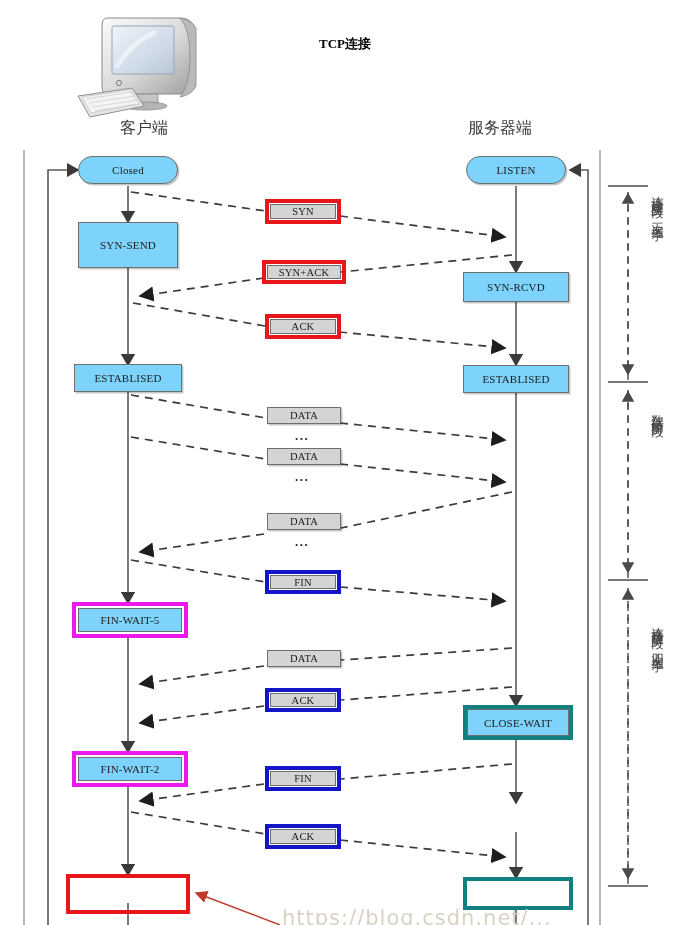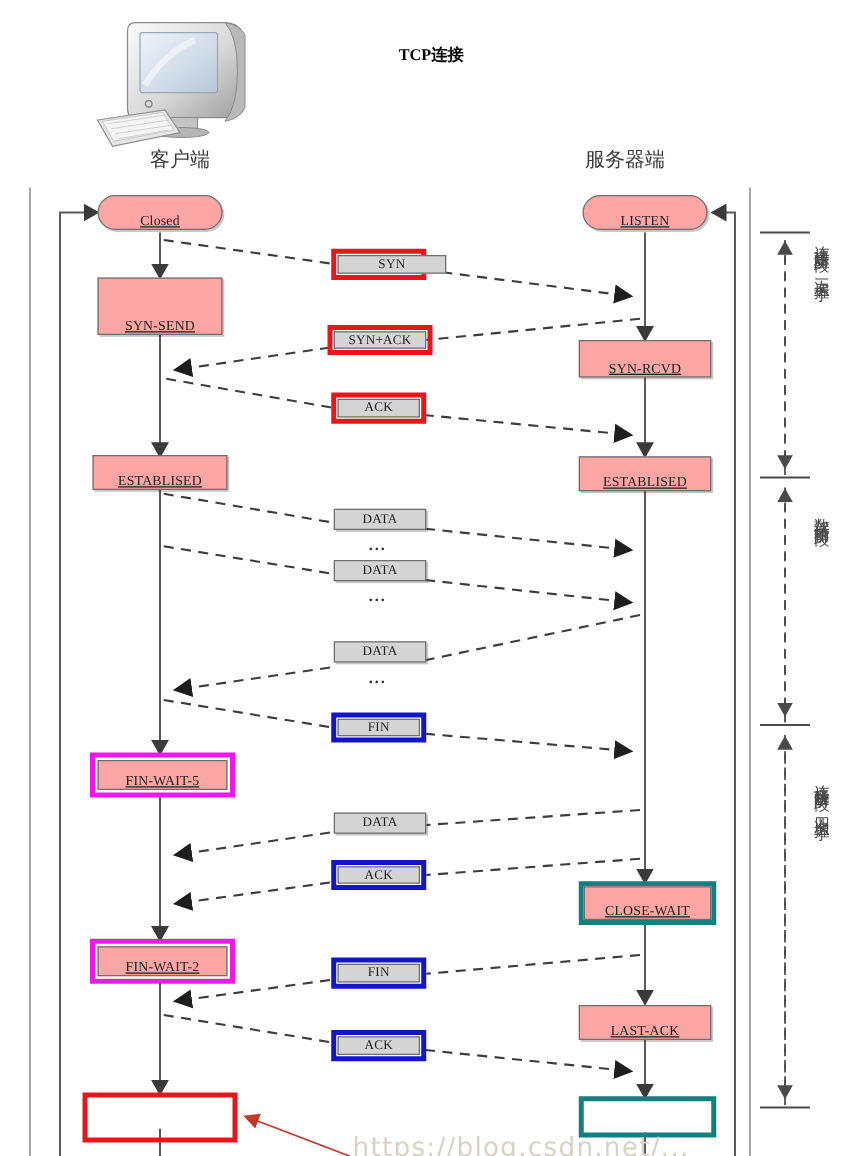--- a/index.html
+++ b/index.html
@@ -30,31 +30,30 @@
     text-align: center;
   }
 
   
   #wires { position: absolute; left: 0; top: 0; width: 683px; height: 925px; }
 
   
   .state {
     position: absolute;
     box-sizing: border-box;
-    background: #fca5a5;
+    background: #7dd3fc;
     border: 1px solid #6e6e6e;
     color: #1b1b1b;
     font-size: 11px;
     letter-spacing: .2px;
     display: flex;
-    align-items: flex-end;
+    align-items: center;
     justify-content: center;
     white-space: nowrap;
     box-shadow: 1.5px 1.5px 0 rgba(0,0,0,.22);
-    text-decoration: underline;
   }
   .state.rounded { border-radius: 16px; }
   .ring {
     position: absolute;
     box-sizing: border-box;
     border-style: solid;
     border-width: 4px;
     background: transparent;
     pointer-events: none;
   }
@@ -331,30 +330,27 @@
 
   <div class="state" style="left:463px; top:365px; width:106px; height:28px;">
     <span>ESTABLISED</span>
   </div>
 
   <div class="ring" style="left:463px; top:705px; width:110px; height:35px; border-color:#138080;"></div>
   <div class="state" style="left:467px; top:709px; width:102px; height:27px; box-shadow:none;">
     <span>CLOSE-WAIT</span>
   </div>
 
-  <div class="state" style="left:463px; top:804px; width:106px; height:28px;">
-    <span>LAST-ACK</span>
-  </div>
 
   <div class="ring" style="left:463px; top:877px; width:110px; height:33px; border-color:#138080;"></div>
 
   
   
   <div class="ring" style="left:265px; top:199px; width:76px; height:25px; border-color:#e8161b;"></div>
-  <div class="msg" style="left:270px; top:204px; width:87px; height:15px; box-shadow:none;">
+  <div class="msg" style="left:270px; top:204px; width:66px; height:15px; box-shadow:none;">
     <span>SYN</span>
   </div>
 
   
   <div class="ring" style="left:262px; top:260px; width:84px; height:24px; border-color:#e8161b;"></div>
   <div class="msg" style="left:267px; top:265px; width:74px; height:14px; box-shadow:none;">
     <span>SYN+ACK</span>
   </div>
 
   

